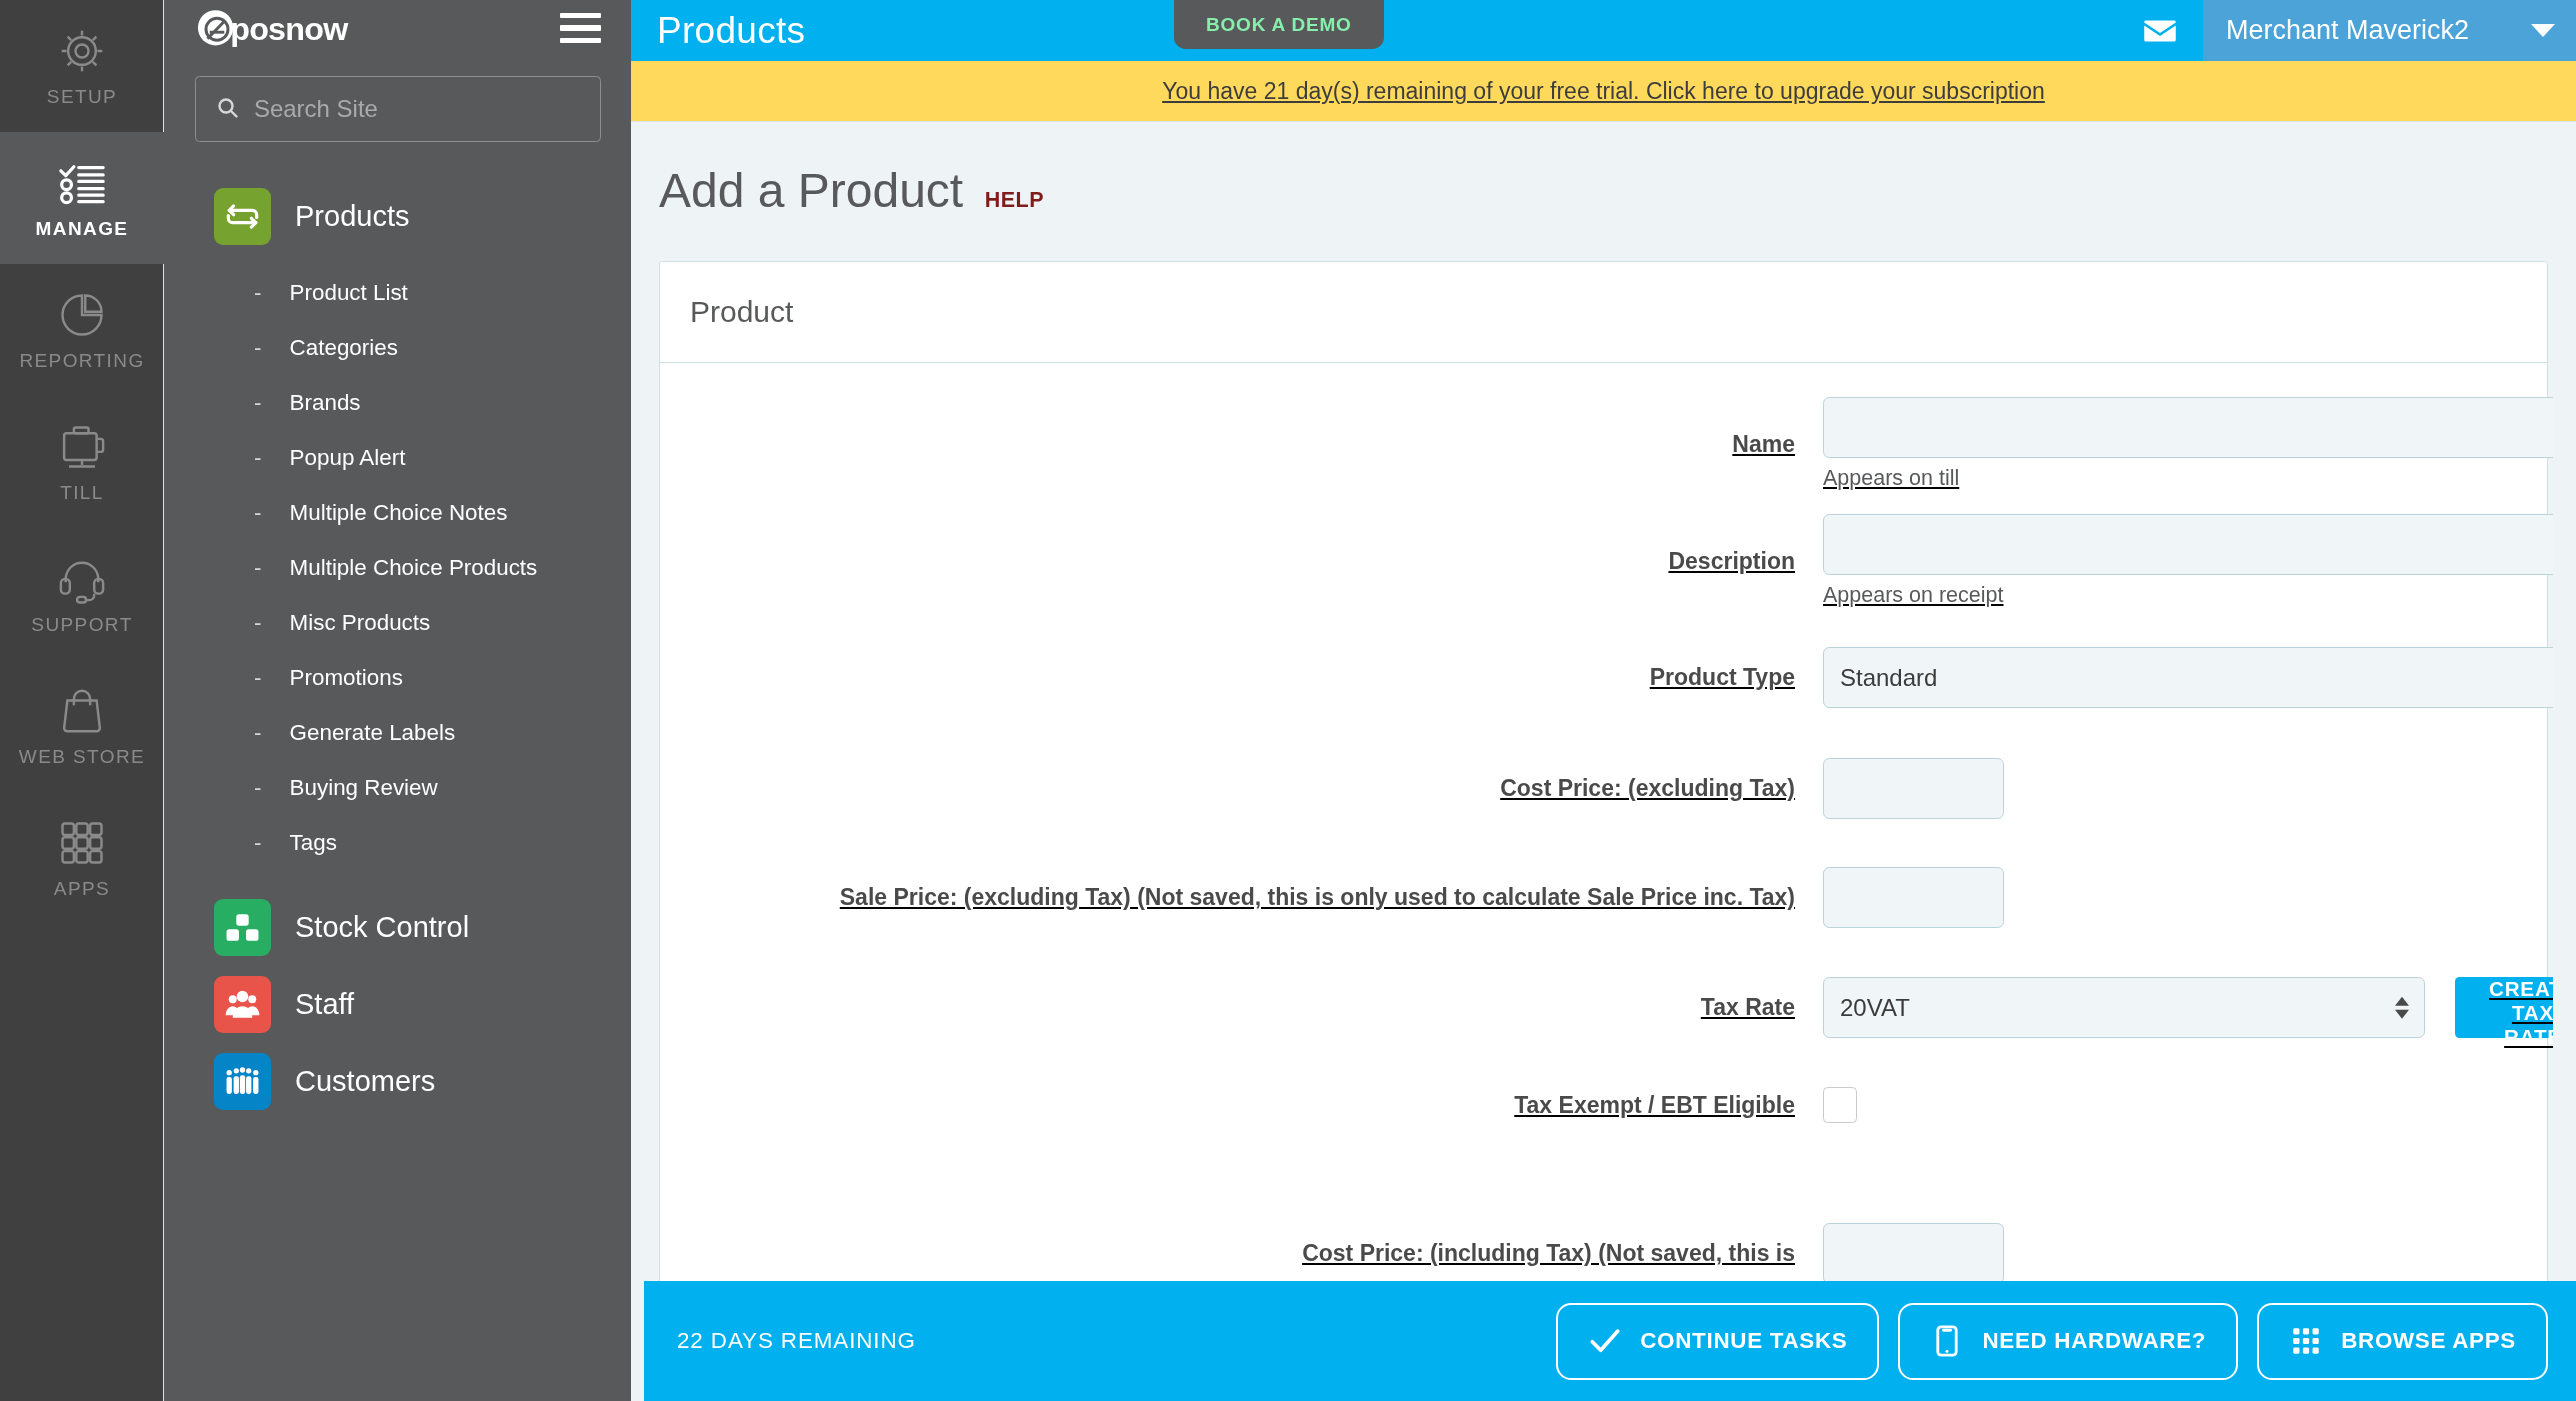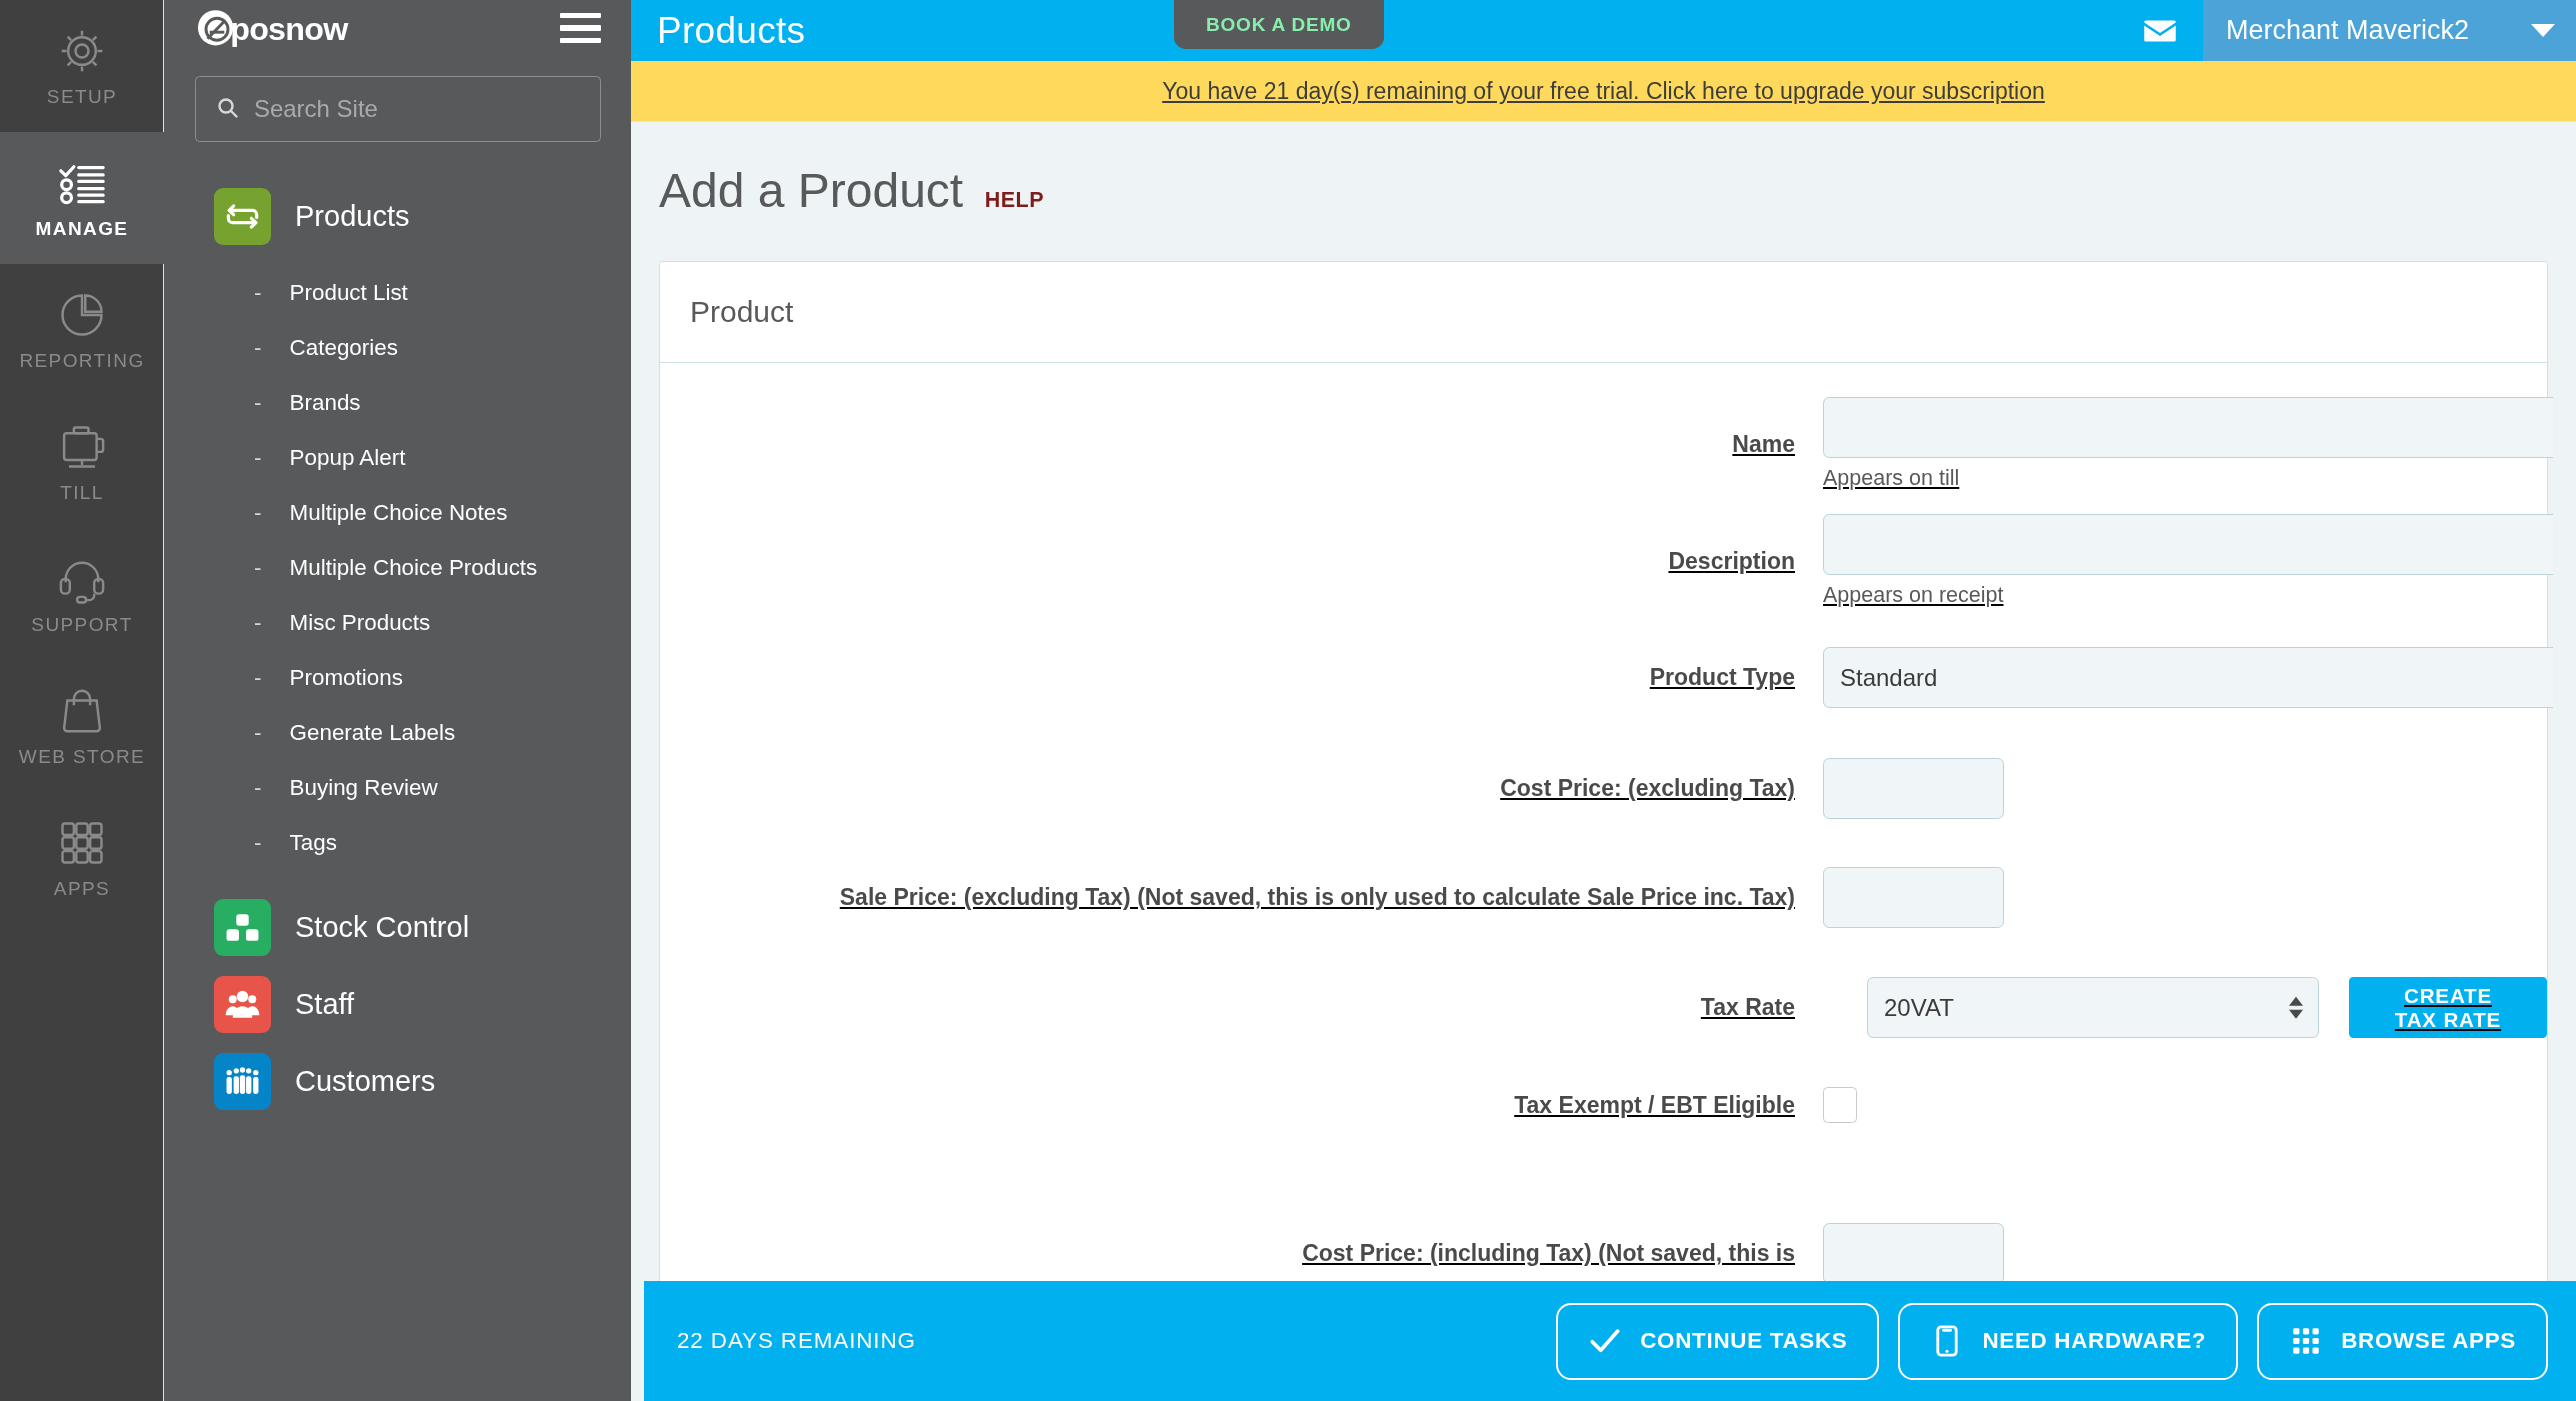--- a/index.html
+++ b/index.html
@@ -186,21 +186,21 @@
 
   .sel-wrap { position: relative; display:inline-block; }
   .sel {
     appearance: none; -webkit-appearance: none;
     background: #f0f5f7; border: 0.9px solid #b9d3d8; border-radius: 6.3px;
     height: 61px; outline: none;
     font-size: 24px; color: #3b3b3b; padding: 0 47px 0 16px;
     font-family: "Liberation Sans", sans-serif; cursor: pointer;
   }
   .sel-wide { width: 919px; }
-  .sel-mid { width: 452px; margin-left: 44px; }
+  .sel-mid { width: 602px; }
   .spin {
     position:absolute; right: 16px; top: 50%; transform: translateY(-50%);
     display:flex; flex-direction:column; gap:4.5px; pointer-events:none;
   }
   .spin i { display:block; width:0;height:0;border-left:7.2px solid transparent;border-right:7.2px solid transparent; }
   .spin .up { border-bottom: 9px solid #4a4a4a; }
   .spin .dn { border-top: 9px solid #4a4a4a; }
 
   .btn-primary {
     background: #00b0ef; color:#fff; border:0; border-radius: 4.5px;

